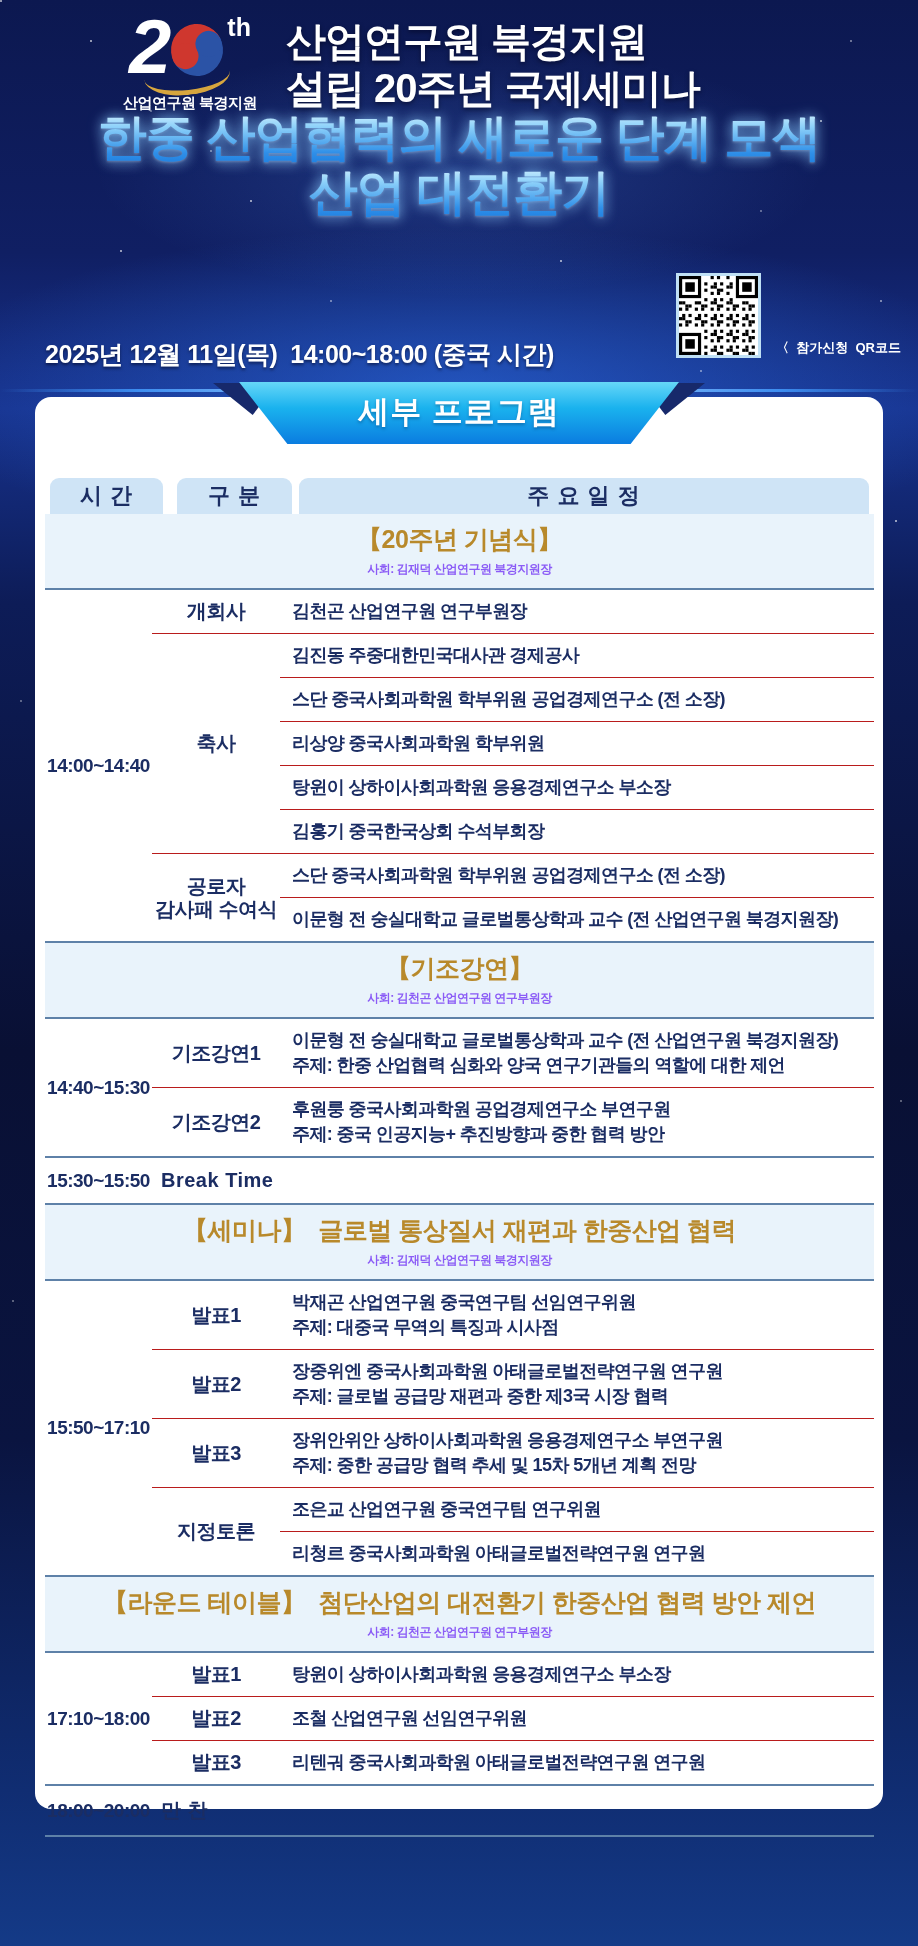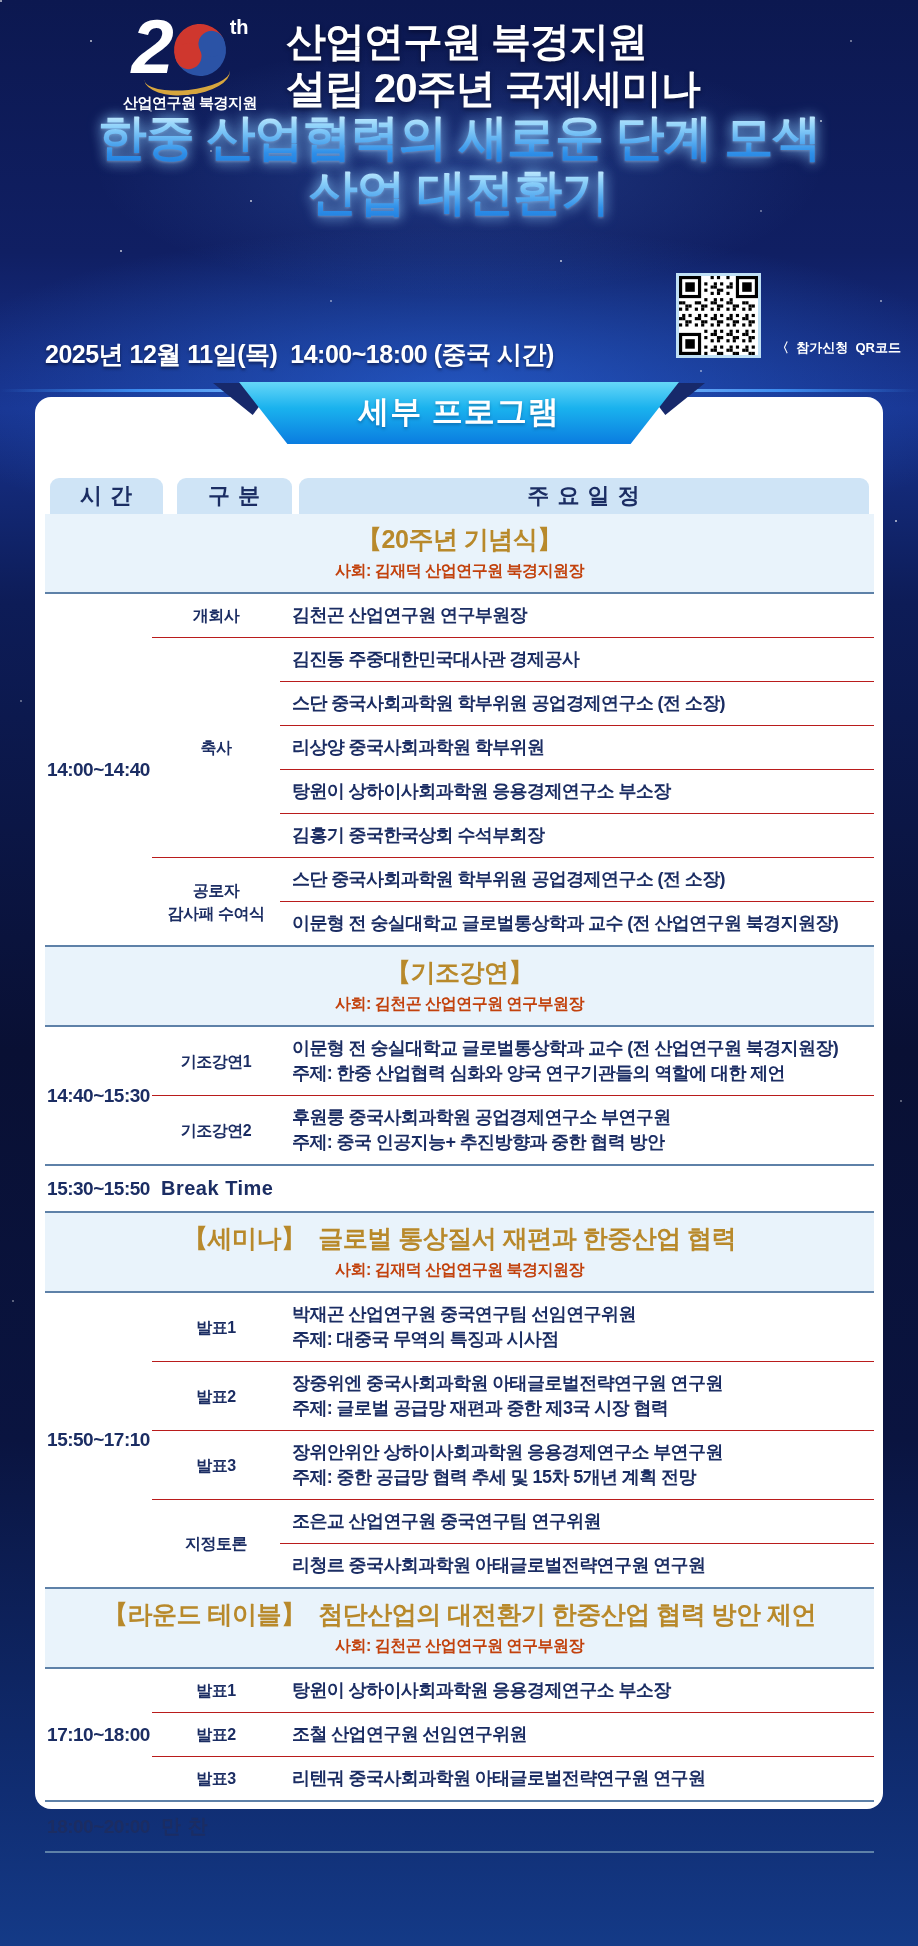--- a/index.html
+++ b/index.html
@@ -19,21 +19,21 @@
       900px 1100px rgba(255,255,255,.6), 12px 1300px rgba(255,255,255,.6);}
   
   .top{position:absolute;left:120px;top:8px;display:flex;align-items:flex-start;}
   .logo20{width:140px;position:relative;color:#fff;text-align:center;}
   .logo-row{position:relative;height:78px;display:flex;align-items:center;justify-content:center;}
   .n2{font-size:76px;font-weight:800;line-height:76px;font-style:italic;}
   .taegeuk{position:relative;width:52px;height:52px;border-radius:50%;margin:6px 2px 0 0;
     background:linear-gradient(180deg,#cf372e 50%,#2b53a6 50%);transform:rotate(-28deg);}
   .taegeuk::before{content:"";position:absolute;left:0;top:25%;width:50%;height:50%;border-radius:50%;background:#cf372e;}
   .taegeuk::after{content:"";position:absolute;right:0;top:25%;width:50%;height:50%;border-radius:50%;background:#2b53a6;}
-  .th{font-size:20px;font-weight:800;margin:-40px 0 0 2px;}
+  .th{font-size:25px;font-weight:800;margin:-40px 0 0 2px;}
   .swoosh{position:absolute;left:24px;top:48px;width:86px;height:34px;border-radius:50%;
     border-bottom:5px solid #d7a63e;transform:rotate(-6deg);}
   .logo-cap{font-size:15px;font-weight:800;margin-top:8px;letter-spacing:-0.5px;}
   .top-title{margin-left:26px;color:#fff;font-size:40px;font-weight:800;line-height:47px;letter-spacing:-1px;
     text-shadow:0 2px 4px rgba(0,0,20,.5);padding-top:10px;}
   
   .hero{position:absolute;left:0;top:110px;width:100%;text-align:center;}
   .hero-line{display:inline-block;font-size:49px;font-weight:800;line-height:55px;letter-spacing:-1px;
     background:linear-gradient(180deg,#d9f3ff 0%,#8fd2fa 30%,#2f8fe8 78%,#1f7fe0 100%);
     -webkit-background-clip:text;background-clip:text;color:#58b6f5;-webkit-text-fill-color:transparent;
@@ -62,28 +62,28 @@
   .cols-header{display:flex;}
   .col-h{background:#cfe4f6;color:#1b2d63;font-weight:800;font-size:22px;text-align:center;
     height:36px;line-height:36px;border-radius:9px 9px 0 0;letter-spacing:1px;}
   .ch-time{margin-left:5px;width:113px;}
   .ch-cat{margin-left:14px;width:115px;}
   .ch-sched{margin-left:7px;flex:1;margin-right:5px;}
   table.program{width:100%;border-collapse:collapse;table-layout:fixed;color:#1b2d63;}
   col.c-time{width:107px;} col.c-cat{width:128px;}
   td{vertical-align:middle;}
   td.time{text-align:center;font-size:19px;font-weight:800;letter-spacing:-0.5px;margin-left:8px;}
-  td.cat{text-align:center;font-size:16px;font-weight:800;line-height:23px;letter-spacing:-0.5px;}
+  td.cat{text-align:center;font-size:20px;font-weight:800;line-height:23px;letter-spacing:-0.5px;}
   td.sched{font-size:18px;font-weight:800;padding:10px 4px 10px 12px;line-height:23px;letter-spacing:-0.6px;white-space:nowrap;height:23px;}
   td.sched .l2{margin-top:2px;}
   tr.band td{background:#e9f3fb;text-align:center;padding:9px 0 10px;
     border-top:2px solid #5e81a8;border-bottom:2px solid #5e81a8;}
   tr.band.first td{border-top:none;}
   .band-title{color:#b8892b;font-size:25px;font-weight:800;letter-spacing:-0.5px;white-space:pre;}
-  .band-host{color:#c2410c;font-size:16px;font-weight:800;margin-top:5px;letter-spacing:-0.5px;}
+  .band-host{color:#8b5cf6;font-size:12px;font-weight:800;margin-top:5px;letter-spacing:-0.5px;}
   td.bt-light{border-top:1px solid #b91c1c;}
   tr.major td{border-top:2px solid #5e81a8;}
   tr.last td{border-bottom:2px solid #5e81a8;}
   td.label{font-size:20px;font-weight:800;padding:11px 0 11px 9px;letter-spacing:0.5px;}
   
   .footer{position:absolute;left:0;top:1858px;width:918px;height:88px;background:#1d3e92;
     display:flex;align-items:center;justify-content:center;}
   .kiet-mark{position:relative;color:#fff;}
   .kiet-text{font-size:52px;font-weight:800;font-style:italic;letter-spacing:-2px;line-height:48px;}
   .kiet-ellipse{position:absolute;left:-16px;top:6px;width:66px;height:46px;border:5px solid #fff;

